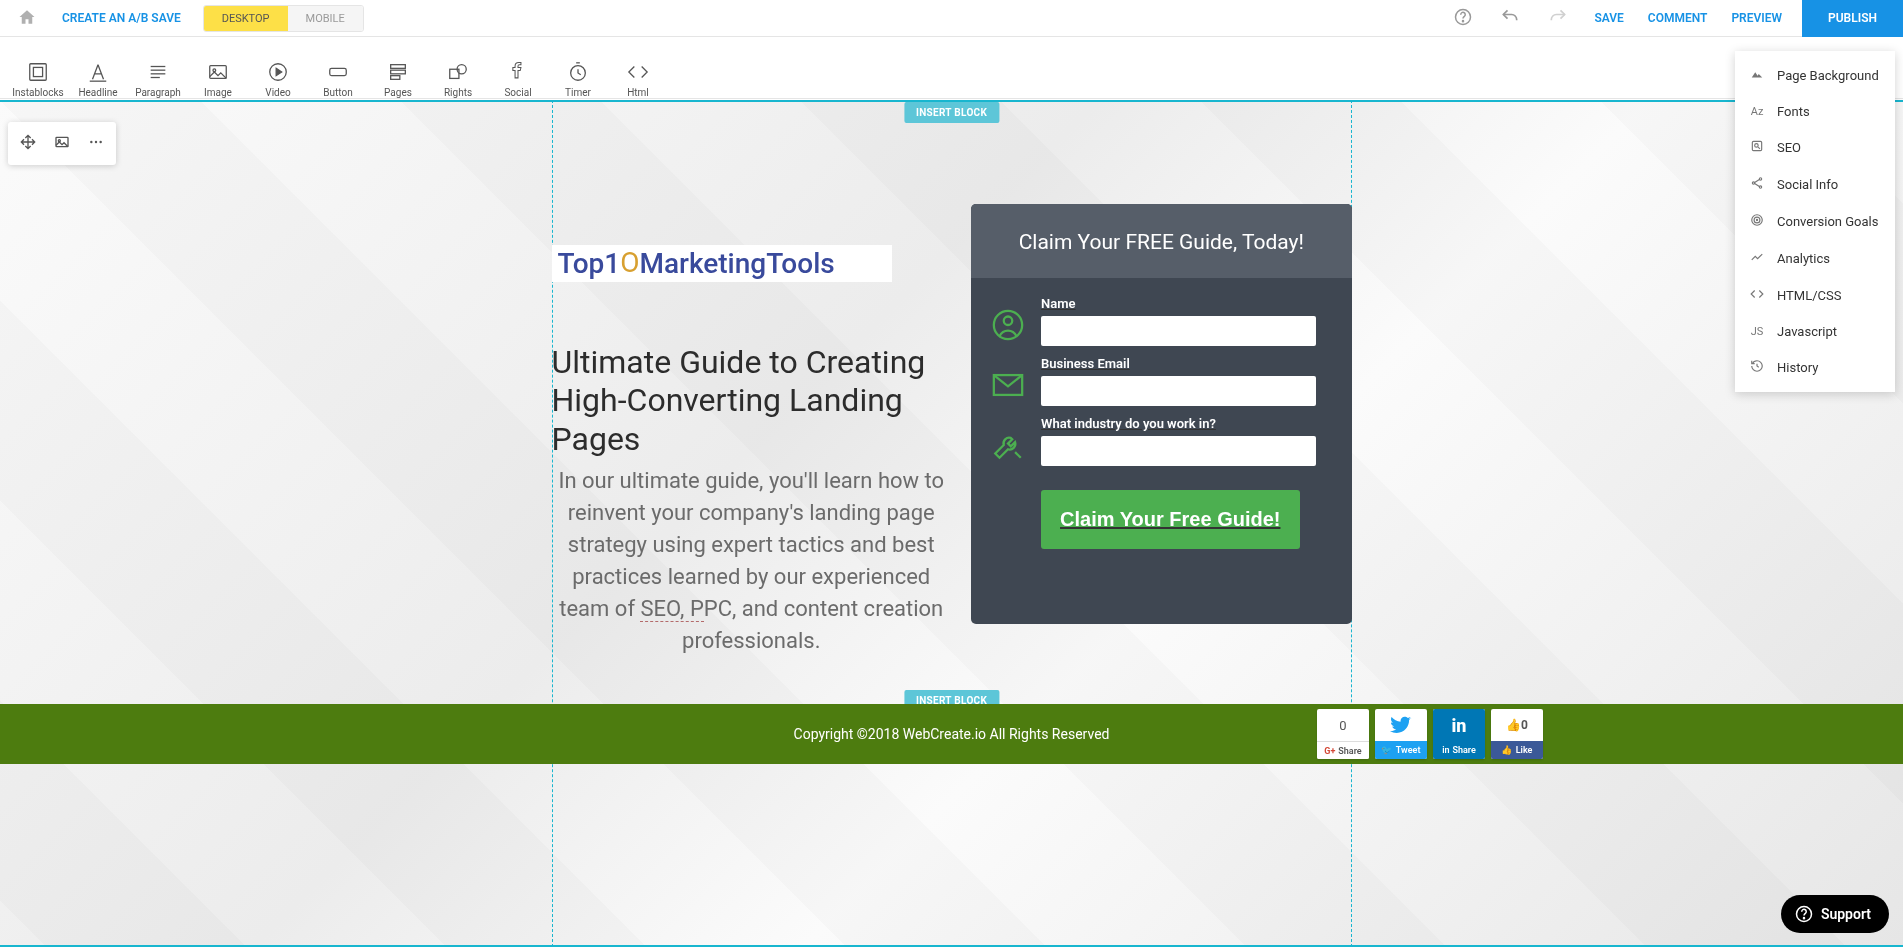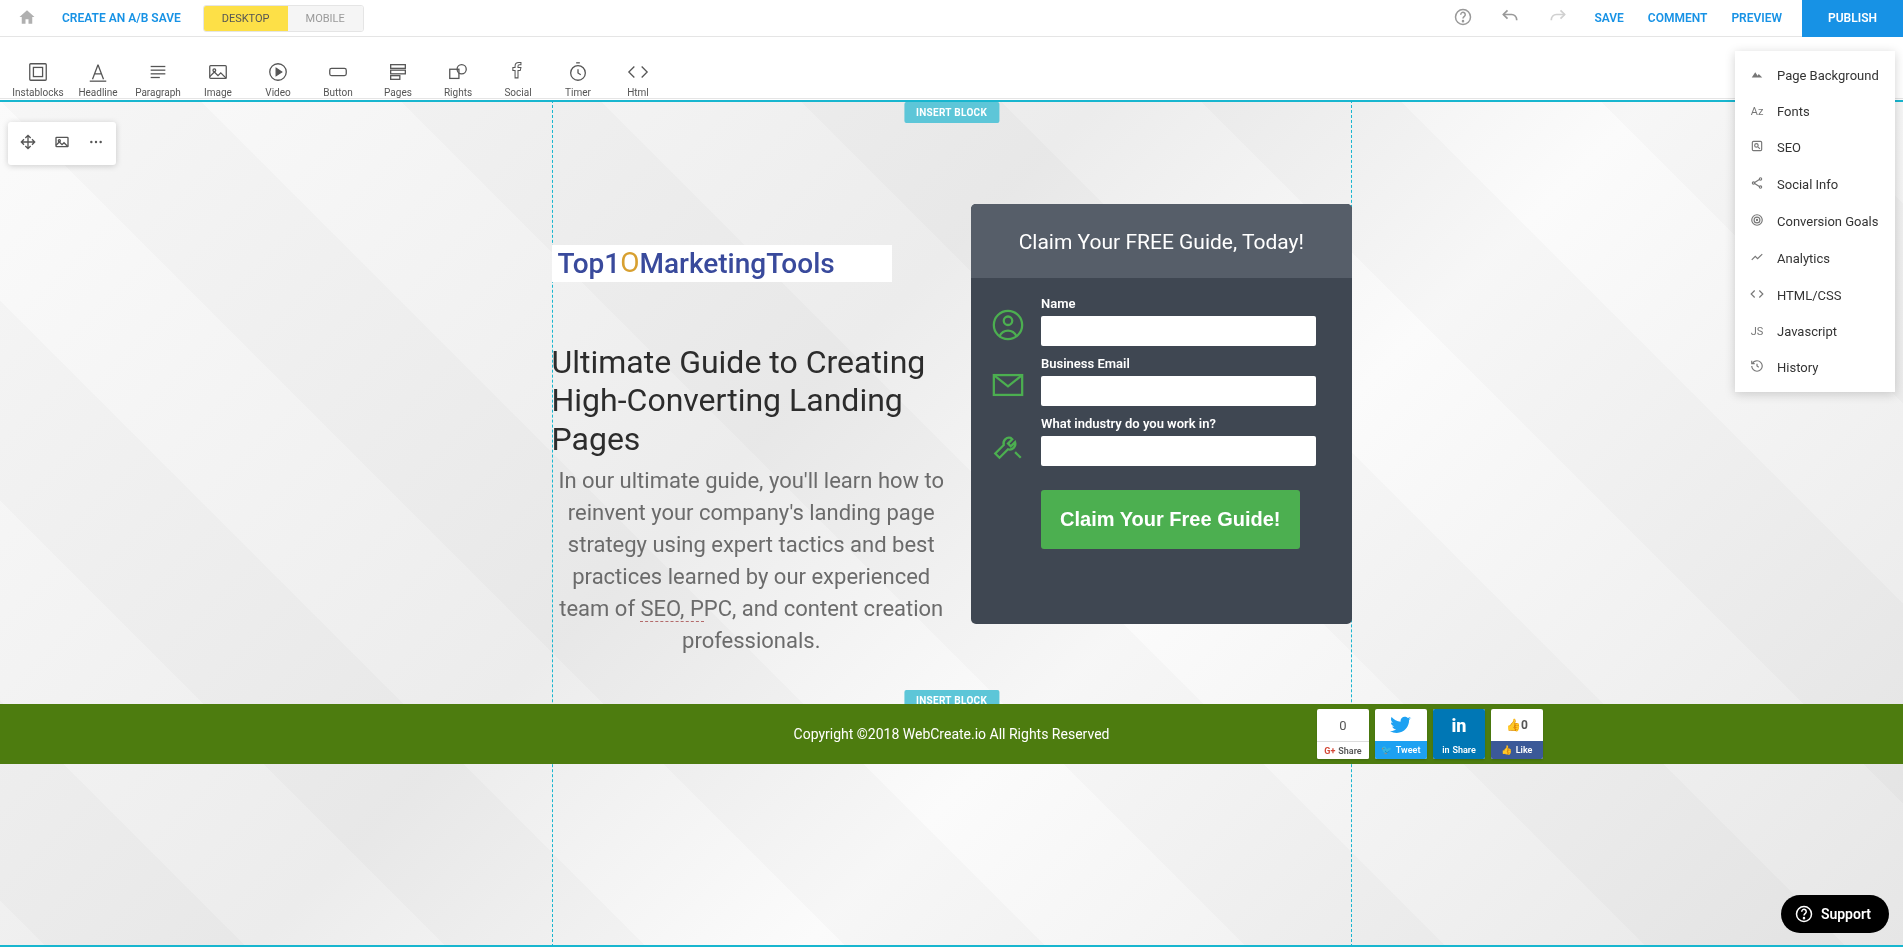--- a/index.html
+++ b/index.html
@@ -44,21 +44,21 @@
   .hero { position: absolute; top: 0px; left: 50%; transform: translateX(-50%); width: 800px; height: 590px; display: flex; gap: 20px; padding-top: 110px; }
   .hero-left { flex: 1.05; padding-top: 0px; }
   .logo { display: flex; align-items: center; font-size: 28px; font-weight: 500; color: #394a9c; background: #fff; padding: 2px 6px; width: 340px; position: absolute; top: 105px; margin-top: 40px; }
   .logo .circle { color: #d8a030; font-weight: 400; position: relative; top: -1px; }
   .hero-left h1 { font-size: 32px; font-weight: 400; color: #2c2c2c; line-height: 1.2; margin-top: 133px; margin-bottom: 7px; }
   .hero-left p { font-size: 22px; color: #6b6b6b; line-height: 1.45; text-align: center; }
   .hero-left p .ul { border-bottom: 1px dashed #b36b6b; color: #6b6b6b; }
 
   .form-card { flex: 1; background: #3f4752; border-radius: 5px; overflow: hidden; display: flex; flex-direction: column; height: 420px; margin-top: -6px; }
   .form-head { background: #565e69; color: #fff; font-size: 21px; text-align: center; padding: 26px 10px 24px; }
-  .form-body { padding: 18px 36px 20px 20px; display: flex; flex-direction: column; gap: 10px; }
+  .form-body { padding: 18px 36px 20px 20px; display: flex; flex-direction: column; gap: 10px; text-decoration: underline; }
   .frow { display: flex; align-items: flex-end; gap: 16px; }
   .frow svg { width: 34px; height: 34px; stroke: #4caf50; fill: none; stroke-width: 1.6; flex-shrink: 0; margin-bottom: 4px; }
   .ffield { flex: 1; }
   .ffield label { color: #fff; font-size: 13px; font-weight: 600; display: block; margin-bottom: 5px; }
   .ffield input { width: 100%; height: 30px; border: none; border-radius: 2px; background: #fff; padding: 0 8px; font-size: 13px; }
   .claim-btn { margin: 14px 16px 0 50px; background: #4caf50; color: #fff; border: none; border-radius: 3px; padding: 18px 10px; font-size: 20px; font-weight: 700; cursor: pointer; }
 
   
   .footstrip { position: absolute; top: 604px; left: 0; right: 0; height: 60px; background: #4d7c0f; display: flex; align-items: center; justify-content: center; color: #fff; font-size: 14px; }
   .social-widgets { position: absolute; right: 360px; top: 5px; display: flex; gap: 6px; }

